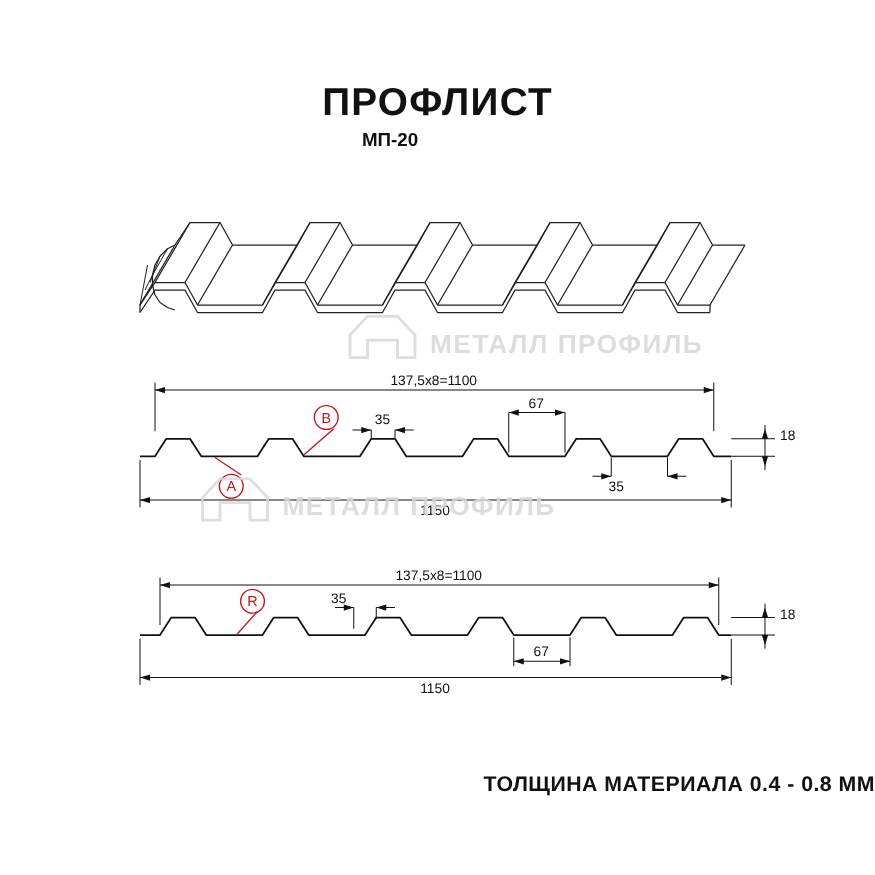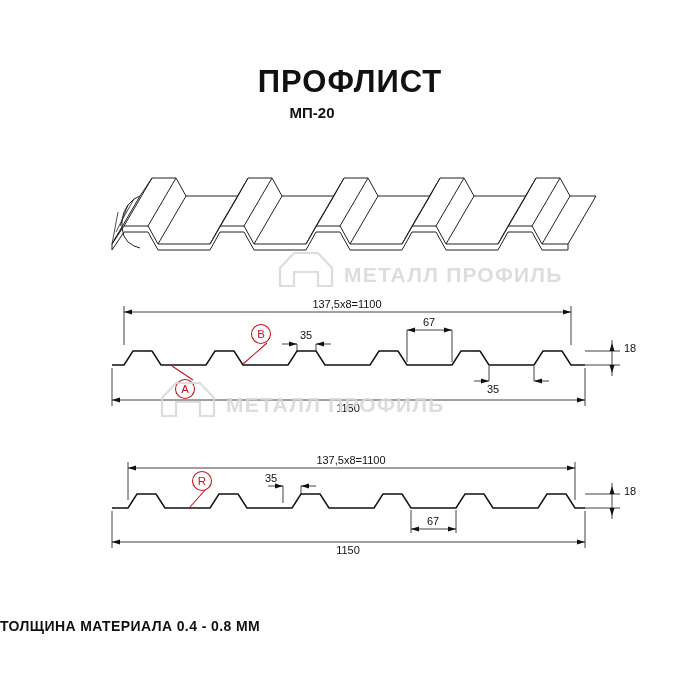--- a/index.html
+++ b/index.html
@@ -39,22 +39,22 @@
     font-size: 15px;
     font-weight: bold;
     color: #111111;
     margin-left: 36px;
   }
   .footer-note {
     position: absolute;
     top: 618px;
     left: 0;
     width: 700px;
-    text-align: left;
-    font-size: 14px;
+    text-align: right;
+    font-size: 17px;
     font-weight: bold;
     letter-spacing: 0.4px;
     color: #111111;
   }
   svg.drawing {
     position: absolute;
     top: 0;
     left: 0;
     width: 700px;
     height: 700px;

